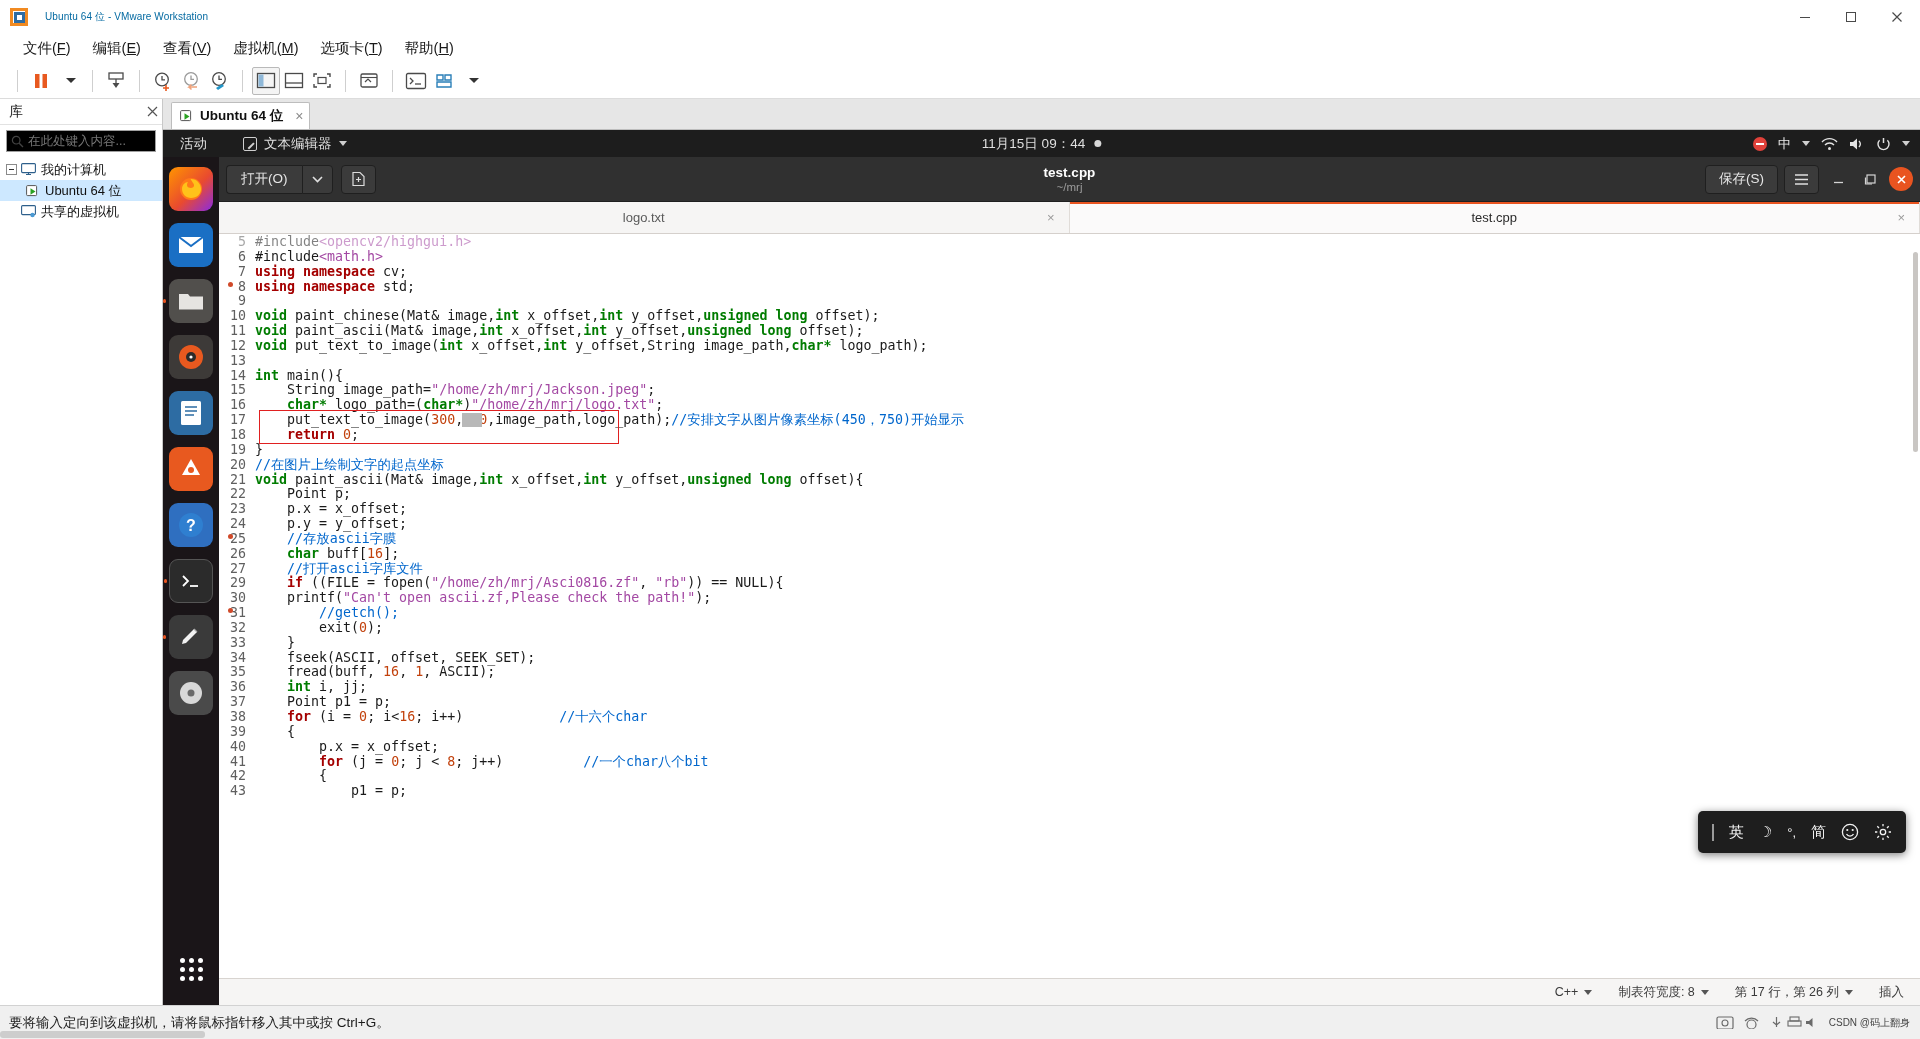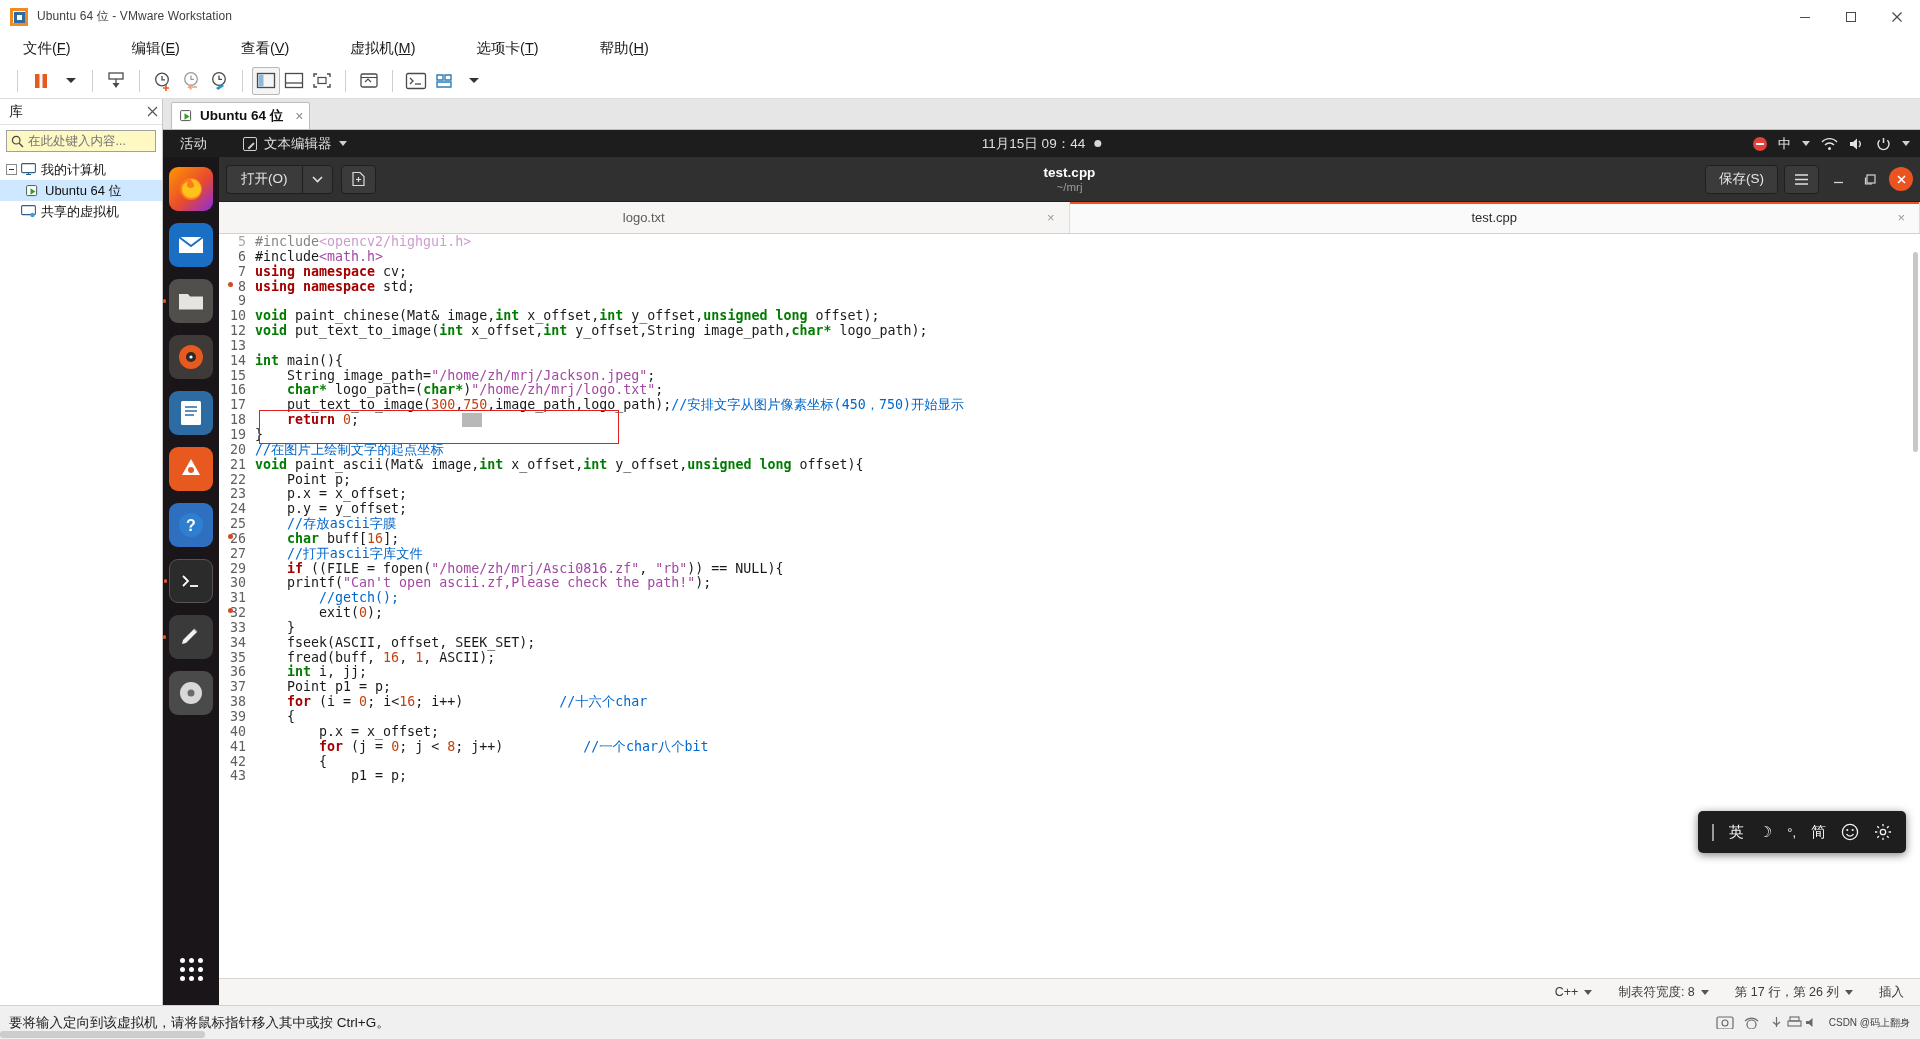--- a/index.html
+++ b/index.html
@@ -6,43 +6,43 @@
   html,body { width:1920px; height:1039px; overflow:hidden; }
   body { font-family:"Liberation Sans", sans-serif; background:#ffffff; -webkit-font-smoothing:antialiased; }
 
   
   #app { position:relative; width:1920px; height:1039px; background:#f0f0f0; }
 
   .vm-titlebar { position:relative; height:33px; background:#ffffff; display:flex; align-items:center; }
   .vm-title-ico { width:18px; height:18px; margin-left:10px; position:relative; flex:none; }
   .vm-title-ico .o1 { position:absolute; left:0; top:0; width:18px; height:18px; border:3px solid #f18a21; }
   .vm-title-ico .o2 { position:absolute; left:4px; top:4px; width:11px; height:11px; border:3px solid #2d6ca3; background:#fff; }
-  .vm-title-text { margin-left:9px; font-size:12px; color:#404040; letter-spacing:.1px; }
+  .vm-title-text { margin-left:17px; font-size:10px; color:#0369a1; letter-spacing:.1px; }
   .vm-wbtns { position:absolute; right:0; top:0; height:33px; display:flex; }
   .vm-wbtn { width:46px; height:33px; display:flex; align-items:center; justify-content:center; color:#5a5a5a; }
   .vm-wbtn svg { display:block; }
 
-  .vm-menubar { height:30px; background:#ffffff; display:flex; align-items:center; padding-left:12px;gap:39px; }
+  .vm-menubar { height:30px; background:#ffffff; display:flex; align-items:center; padding-left:12px; }
   .vm-menu { font-size:14.5px; color:#1a1a1a; padding:0 11px; height:26px; line-height:26px; white-space:nowrap; }
   .vm-menu u { text-decoration:underline; }
 
   .vm-toolbar { height:36px; background:#ffffff; display:flex; align-items:center; padding-left:8px; border-bottom:1px solid #dcdcdc; }
   .tb-sep { width:1px; height:22px; background:#cfcfcf; margin:0 9px; }
   .tb-item { height:28px; min-width:28px; display:flex; align-items:center; justify-content:center; padding:0 3px; }
   .tb-item.boxed { border:1px solid #b9b9b9; border-radius:2px; background:#f4f4f4; }
   .tb-caret { width:0;height:0;border-left:5px solid transparent;border-right:5px solid transparent;border-top:5px solid #333; margin-left:4px;}
 
   
   .vm-body { position:absolute; left:0; top:99px; right:0; bottom:34px; display:flex; }
 
   
   .lib { width:163px; background:#ffffff; border-right:1px solid #c8c8c8; display:flex; flex-direction:column; }
   .lib-hdr { height:26px; display:flex; align-items:center; justify-content:space-between; padding:0 4px 0 9px; border-bottom:1px solid #e2e2e2;}
   .lib-hdr span.t { font-size:14px; color:#1a1a1a; }
-  .lib-search { margin:5px 6px 0 6px; height:22px; border:1px solid #a0a0a0; background:#fef9c3; display:flex; align-items:center; padding:0 4px; }
+  .lib-search { margin:5px 6px 0 6px; height:22px; border:1px solid #a0a0a0; background:#000000; display:flex; align-items:center; padding:0 4px; }
   .lib-search .magn { width:13px; height:13px; flex:none; }
   .lib-search input { border:0; outline:0; font-size:12.5px; color:#8a8a8a; width:100%; margin-left:4px; font-family:"Liberation Sans",sans-serif; background:transparent;}
   .lib-tree { margin-top:7px; font-size:13px; color:#111; }
   .tree-row { display:flex; align-items:center; height:21px; padding-left:6px; white-space:nowrap; }
   .tree-row.sel { background:#cde8ff; }
   .exp { width:11px;height:11px;border:1px solid #8a8a8a;background:#fff;margin-right:4px;position:relative;flex:none;}
   .exp:before{content:"";position:absolute;left:2px;top:4px;width:5px;height:1px;background:#333;}
   .mon { width:15px;height:13px;margin-right:5px;flex:none;}
   .vmi { width:14px;height:14px;margin-right:5px;flex:none;}
 
@@ -488,20 +488,21 @@
           </div>
 
           <div class="codewrap">
             <div class="code" id="code">
                 <div class="ln" style="opacity: 0.55;"><span class="num">5</span><span class="txt"><span>#include</span><span class="pre">&lt;opencv2/highgui.h&gt;</span></span></div>
                 <div class="ln"><span class="num">6</span><span class="txt"><span>#include</span><span class="pre">&lt;math.h&gt;</span></span></div>
                 <div class="ln"><span class="num">7</span><span class="txt"><span class="kw2">using namespace</span><span> cv;</span></span></div>
                 <div class="ln"><span class="num">8</span><span class="txt"><span class="kw2">using namespace</span><span> std;</span></span></div>
                 <div class="ln"><span class="num">9</span><span class="txt"></span></div>
                 <div class="ln"><span class="num">10</span><span class="txt"><span class="kw">void</span><span> paint_chinese(Mat&amp; image,</span><span class="kw">int</span><span> x_offset,</span><span class="kw">int</span><span> y_offset,</span><span class="kw">unsigned long</span><span> offset);</span></span></div>
+                <div class="ln"><span class="num">11</span><span class="txt"><span class="kw">void</span><span> paint_ascii(Mat&amp; image,</span><span class="kw">int</span><span> x_offset,</span><span class="kw">int</span><span> y_offset,</span><span class="kw">unsigned long</span><span> offset);</span></span></div>
                 <div class="ln"><span class="num">12</span><span class="txt"><span class="kw">void</span><span> put_text_to_image(</span><span class="kw">int</span><span> x_offset,</span><span class="kw">int</span><span> y_offset,String image_path,</span><span class="kw">char*</span><span> logo_path);</span></span></div>
                 <div class="ln"><span class="num">13</span><span class="txt"></span></div>
                 <div class="ln"><span class="num">14</span><span class="txt"><span class="kw">int</span><span> main(){</span></span></div>
                 <div class="ln"><span class="num">15</span><span class="txt"><span>    </span><span>String image_path=</span><span class="str">"/home/zh/mrj/Jackson.jpeg"</span><span>;</span></span></div>
                 <div class="ln"><span class="num">16</span><span class="txt"><span>    </span><span class="kw">char*</span><span> logo_path=(</span><span class="kw">char*</span><span>)</span><span class="str">"/home/zh/mrj/logo.txt"</span><span>;</span></span></div>
                 <div class="ln"><span class="num">17</span><span class="txt"><span>    </span><span>put_text_to_image(</span><span class="num2">300</span><span>,</span><span class="num2">750</span><span>,image_path,logo_path);</span><span class="cmt">//安排文字从图片像素坐标(450，750)开始显示</span></span></div>
                 <div class="ln"><span class="num">18</span><span class="txt"><span>    </span><span class="kw2">return</span><span> </span><span class="num2">0</span><span>;</span></span></div>
                 <div class="ln"><span class="num">19</span><span class="txt"><span>}</span></span></div>
                 <div class="ln"><span class="num">20</span><span class="txt"><span class="cmt">//在图片上绘制文字的起点坐标</span></span></div>
                 <div class="ln"><span class="num">21</span><span class="txt"><span class="kw">void</span><span> paint_ascii(Mat&amp; image,</span><span class="kw">int</span><span> x_offset,</span><span class="kw">int</span><span> y_offset,</span><span class="kw">unsigned long</span><span> offset){</span></span></div>

